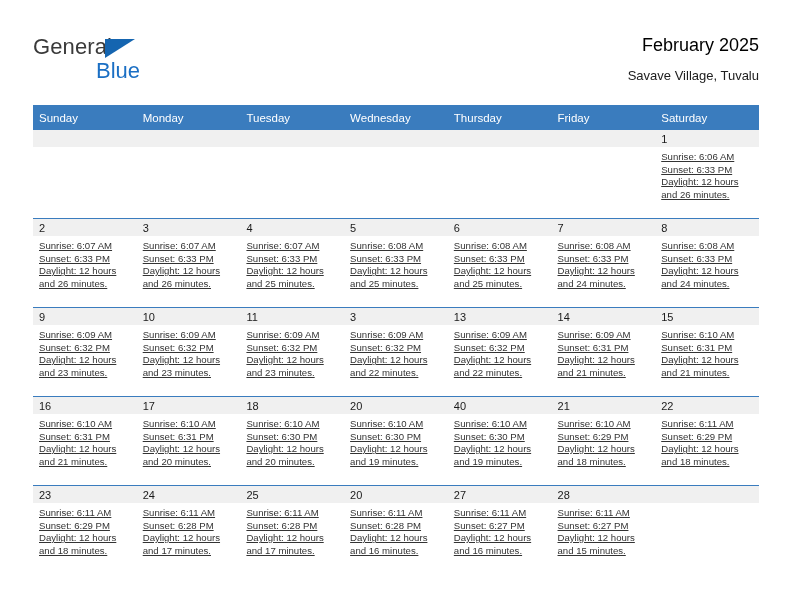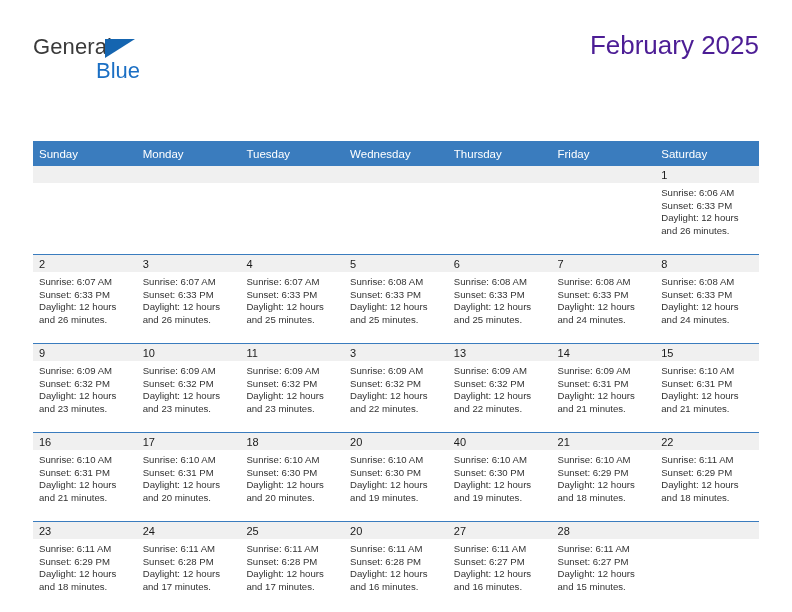--- a/index.html
+++ b/index.html
@@ -68,42 +68,41 @@
     text-align: right;
   }
 
   .title-block {
     position: absolute;
     right: 0;
     top: 0;
     text-align: right;
   }
   .cal-title {
-    font-size: 26px;
-    color: #4c1d95;
+    font-size: 18px;
+    color: #000000;
     line-height: 34px;
     white-space: nowrap;
   }
   .cal-subtitle {
     font-size: 13px;
     color: #202020;
     line-height: 20px;
     margin-top: 4px;
     white-space: nowrap;
   }
 
   
   .calendar {
     position: absolute;
     left: 33px;
     top: 105px;
     width: 726px;
     border-collapse: collapse;
     table-layout: fixed;
-    margin-top: 36px;
   }
 
   .weekday-head th {
     background: #3a7cbe;
     color: #ffffff;
     font-size: 11.5px;
     font-weight: normal;
     text-align: left;
     padding: 5px 0 5px 6px;
     height: 15px;
@@ -139,40 +138,42 @@
   }
   .cell.empty .daynum-strip {
     background: #f0f0f0;
   }
 
   .cell-lines {
     padding: 4px 4px 0 6px;
     font-size: 9.6px;
     line-height: 12.6px;
     color: #333333;
+    text-decoration: underline;
   }
   .cell-lines div {
     white-space: nowrap;
   }
 </style>
 </head>
 <body>
 
 <div class="page">
 
   <div class="masthead">
 
     <div class="logo">
       <span class="logo-general">General</span>
       <span class="logo-tri"></span>
       <span class="logo-blue">Blue</span>
     </div>
 
     <div class="title-block">
       <div class="cal-title">February 2025</div>
+      <div class="cal-subtitle">Savave Village, Tuvalu</div>
     </div>
 
   </div>
 
   <table class="calendar">
     <colgroup>
       <col style="width:14.2857%">
         <col style="width:14.2857%">
         <col style="width:14.2857%">
       <col style="width:14.2857%">

